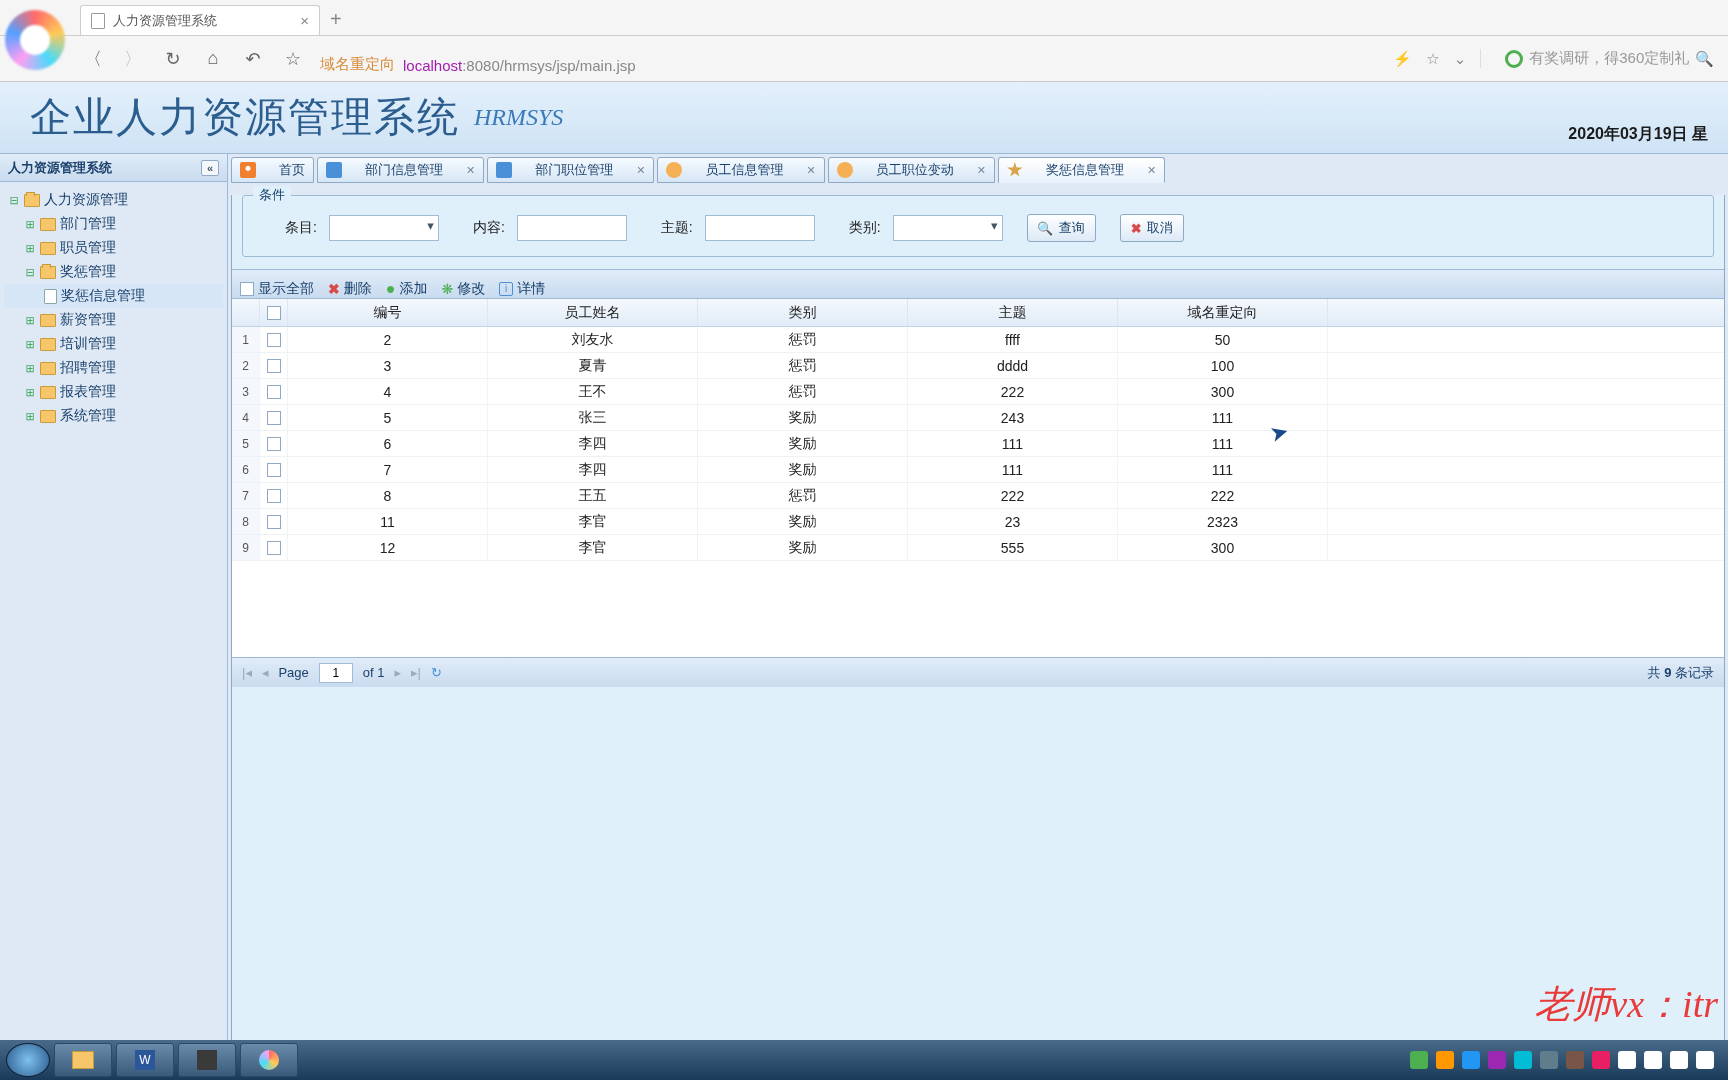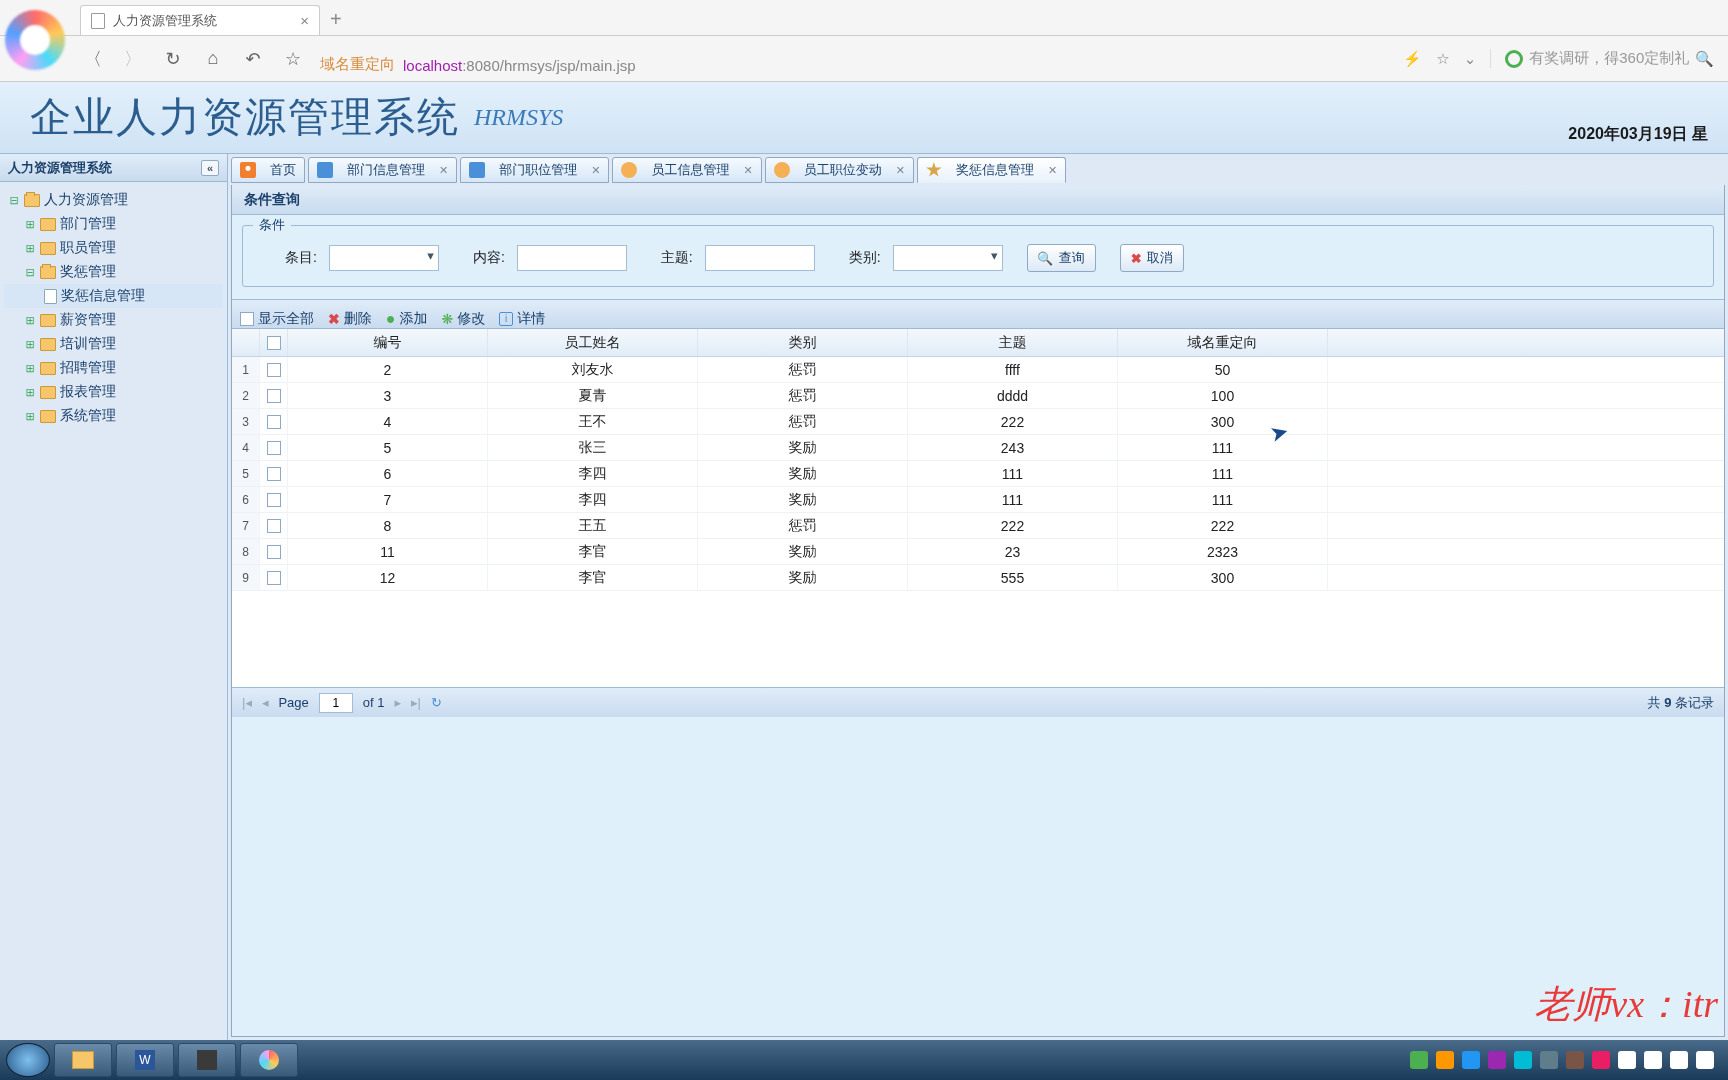--- a/index.html
+++ b/index.html
@@ -16,21 +16,21 @@
 .tab .x { margin-left:auto; color:#888; font-size:15px; cursor:pointer; }
 .new-tab { margin-left:10px; font-size:20px; color:#888; margin-bottom:4px; cursor:pointer; }
 
 .browser-bar { height:46px; background:#f5f5f5; display:flex; align-items:center; padding-left:80px; gap:14px; border-bottom:1px solid #ccc; }
 .nav-btn { width:26px; height:26px; display:flex; align-items:center; justify-content:center; color:#666; font-size:18px; cursor:pointer; }
 .url-box { flex:0 0 680px; height:30px; display:flex; align-items:flex-end; font-size:15px; }
 .url-redirect { color:#d98b3a; margin-right:8px; }
 .url-host { color:#a21caf; font-weight:500; }
 .url-path { color:#888; }
 .right-icons { margin-left:auto; display:flex; align-items:center; gap:14px; padding-right:14px; color:#888; font-size:15px; }
-.search-box { display:flex; align-items:center; gap:6px; border-left:1px solid #ddd; padding-left:14px; }
+.search-box { display:flex; align-items:center; gap:6px; border-left:1px solid #ddd; padding-left:24px; }
 .o-icon { width:18px; height:18px; border:3px solid #4caf50; border-radius:50%; }
 
 
 .app-header { height:72px; background:linear-gradient(#e3f0fb,#cfe3f5); border-bottom:1px solid #9cb9d6; display:flex; align-items:center; padding:0 30px; position:relative; }
 .app-title { font-size:41px; color:#2b5d8f; font-family:"华文行楷","STXingkai",serif; letter-spacing:2px; }
 .app-sub { font-size:24px; color:#3a7ab8; font-style:italic; margin-left:14px; font-family:"Brush Script MT",cursive; }
 .app-date { position:absolute; right:20px; bottom:8px; font-size:16px; font-weight:700; color:#1a1a1a; }
 
 
 .work { display:flex; height:calc(1080px - 36px - 46px - 72px - 40px); }
@@ -43,21 +43,21 @@
 .tree-item.l2 { padding-left:40px; }
 .tree-item.selected { background:#d7e6f7; }
 .tree-toggle { width:12px; text-align:center; color:#4a6; font-size:11px; }
 .folder { width:16px; height:13px; background:#f7c66b; border:1px solid #c89a3a; border-radius:1px; position:relative; }
 .folder.open::before { content:""; position:absolute; top:-3px; left:1px; width:7px; height:3px; background:#f7c66b; border:1px solid #c89a3a; border-bottom:none; }
 .doc-leaf { width:13px; height:15px; background:#fff; border:1px solid #8aa; border-radius:1px; }
 
 
 .main { flex:1; background:#dfe9f6; padding:3px; }
 .tab-strip { height:28px; display:flex; gap:3px; }
-.ptab { height:26px; background:linear-gradient(#f5faff,#d6e6f6); border:1px solid #8fa9c5; border-radius:3px 3px 0 0; display:flex; align-items:center; padding:0 8px; font-size:13px; color:#1b416b; gap:14px; cursor:pointer; }
+.ptab { height:26px; background:linear-gradient(#f5faff,#d6e6f6); border:1px solid #8fa9c5; border-radius:3px 3px 0 0; display:flex; align-items:center; padding:0 8px; font-size:13px; color:#1b416b; gap:23px; cursor:pointer; }
 .ptab.active { background:linear-gradient(#fff,#e8f1fb); border-bottom:1px solid #e8f1fb; z-index:2; position:relative; }
 .ptab .x2 { font-size:11px; color:#789; }
 .ico { width:16px; height:16px; display:inline-block; }
 .ico-home { background:radial-gradient(circle at 50% 40%,#fff 2px,#f08030 3px); border-radius:2px; }
 .ico-blue { background:#4a90d9; border-radius:2px; }
 .ico-user { background:#f5b055; border-radius:50%; }
 .ico-star { background:#d9a54a; clip-path:polygon(50% 0,61% 35%,98% 35%,68% 57%,79% 91%,50% 70%,21% 91%,32% 57%,2% 35%,39% 35%); }
 
 .panel { background:#dff0fb; border:1px solid #8fa9c5; border-top:none; height:calc(100% - 28px); }
 .panel-title { height:30px; background:linear-gradient(#e0ecf8,#c9dbef); padding:0 12px; font-size:14px; font-weight:700; color:#1b416b; display:flex; align-items:center; border-bottom:1px solid #9cb9d6; }
@@ -236,21 +236,20 @@
           <span>员工职位变动</span>
           <span class="x2">✕</span>
         </div>
         <div class="ptab active">
           <span class="ico ico-star"></span>
           <span>奖惩信息管理</span>
           <span class="x2">✕</span>
         </div>
       </div>
     <div class="panel">
-      <div class="panel-title">条件查询</div>
       <div class="fieldset">
         <span class="legend">条件</span>
         <div class="inputs">
           <label>条目:</label>
           <div class="combo"></div>
           <label>内容:</label>
           <input class="txt" style="">
           <label>主题:</label>
           <input class="txt" style="">
           <label>类别:</label>

